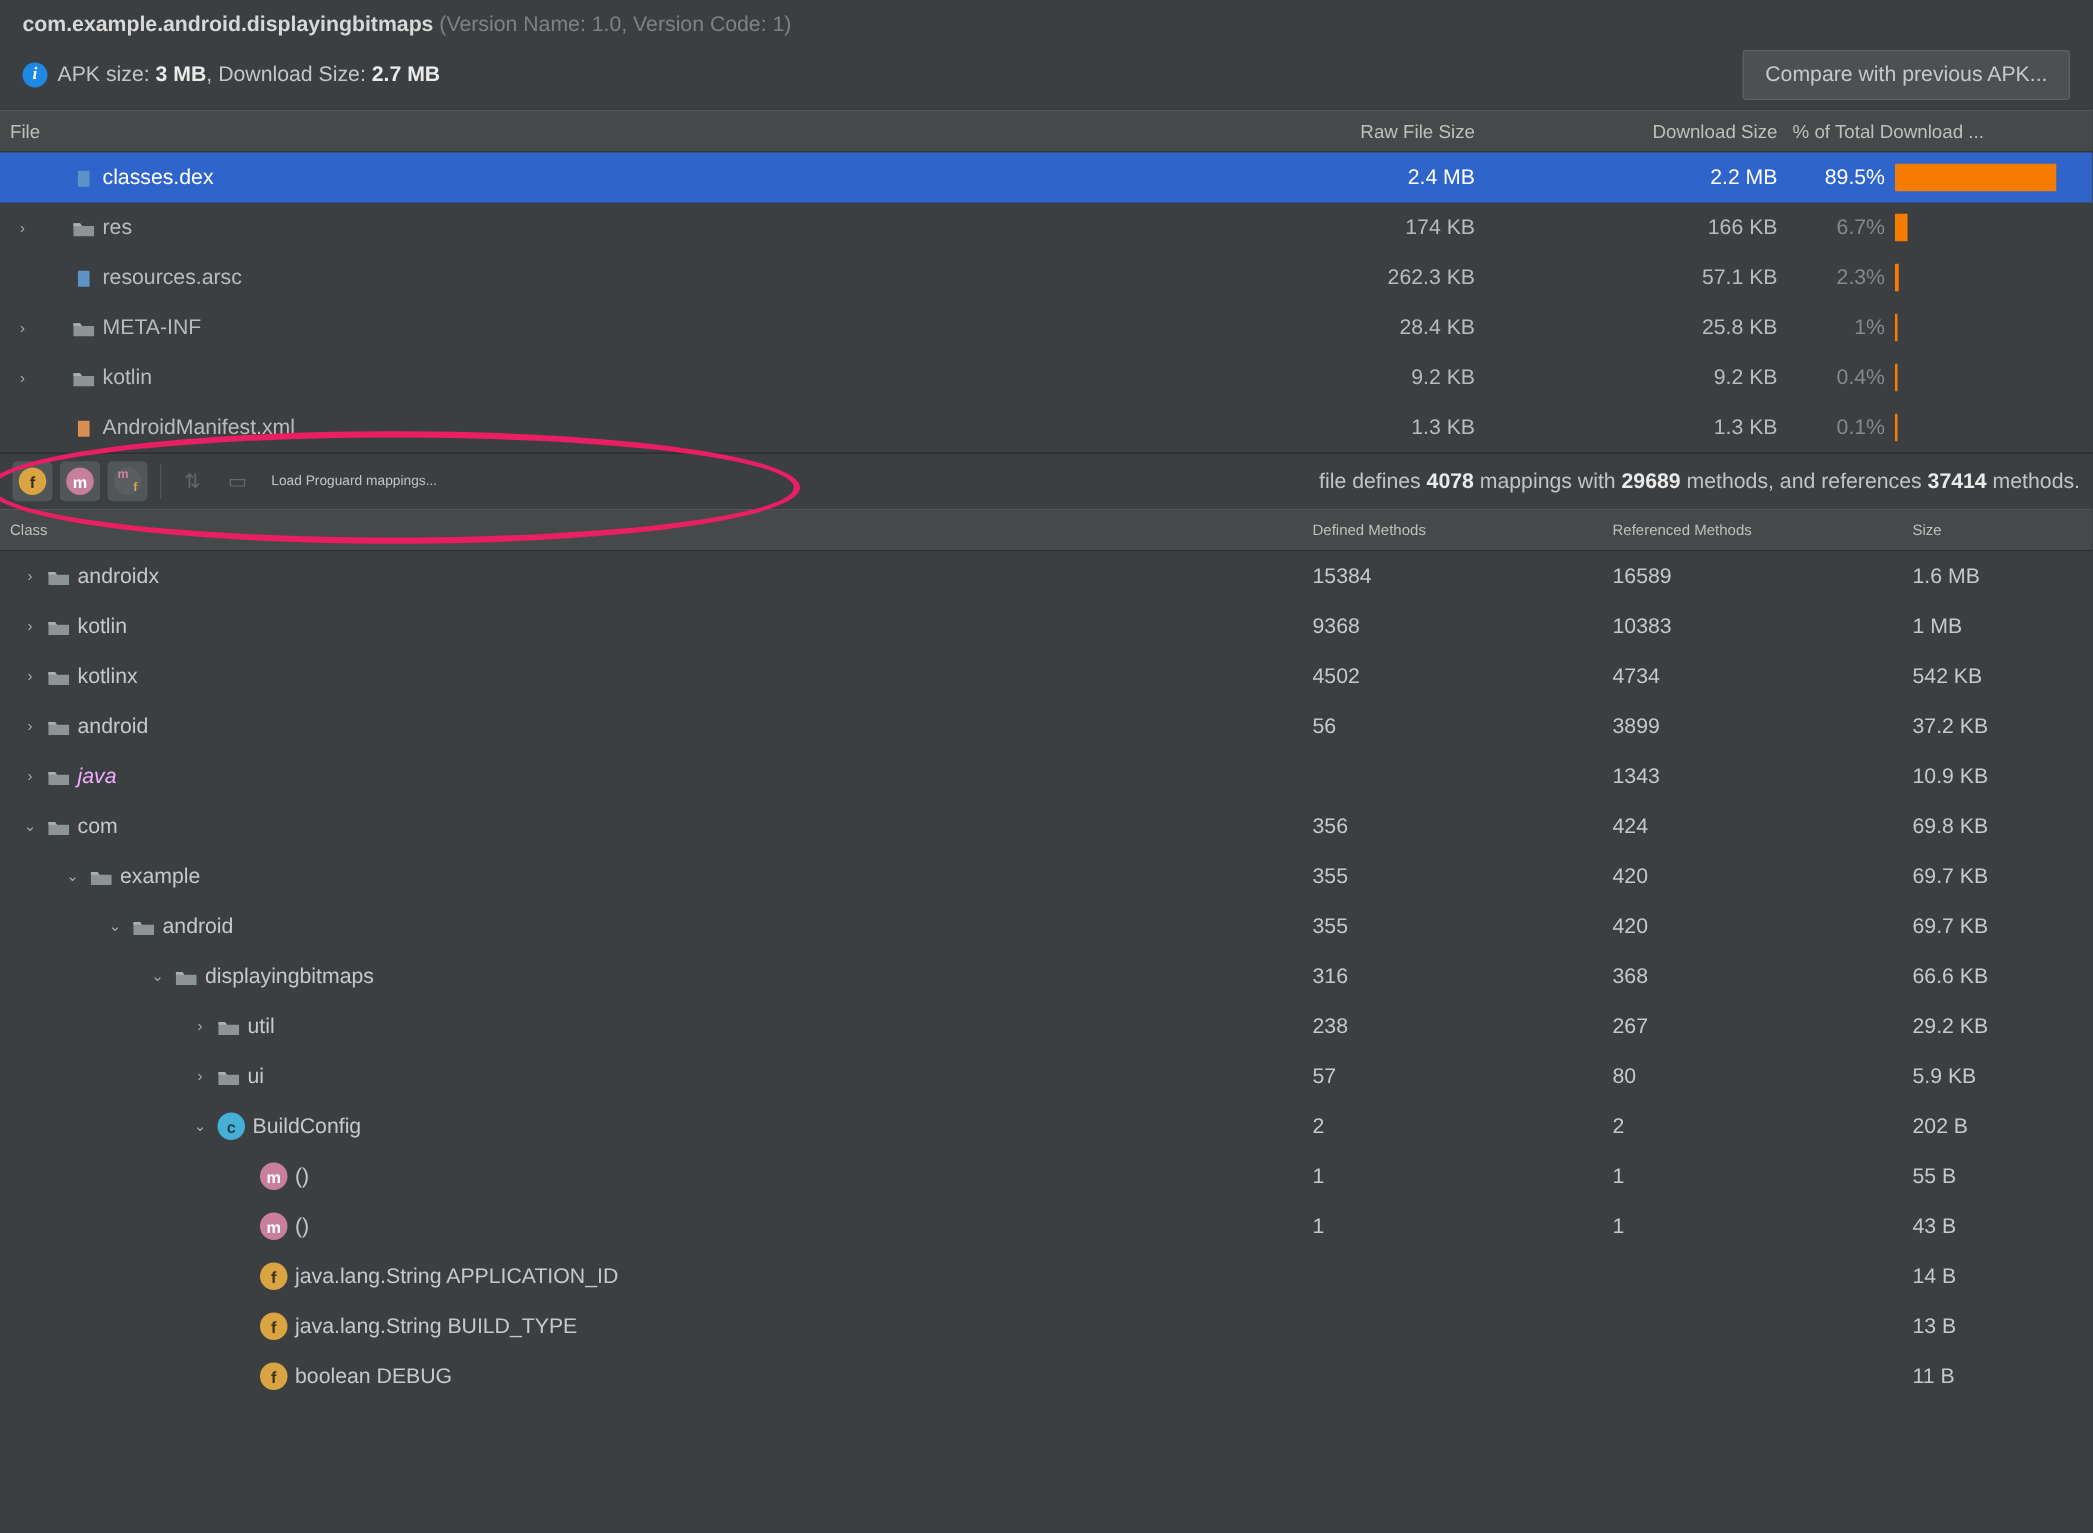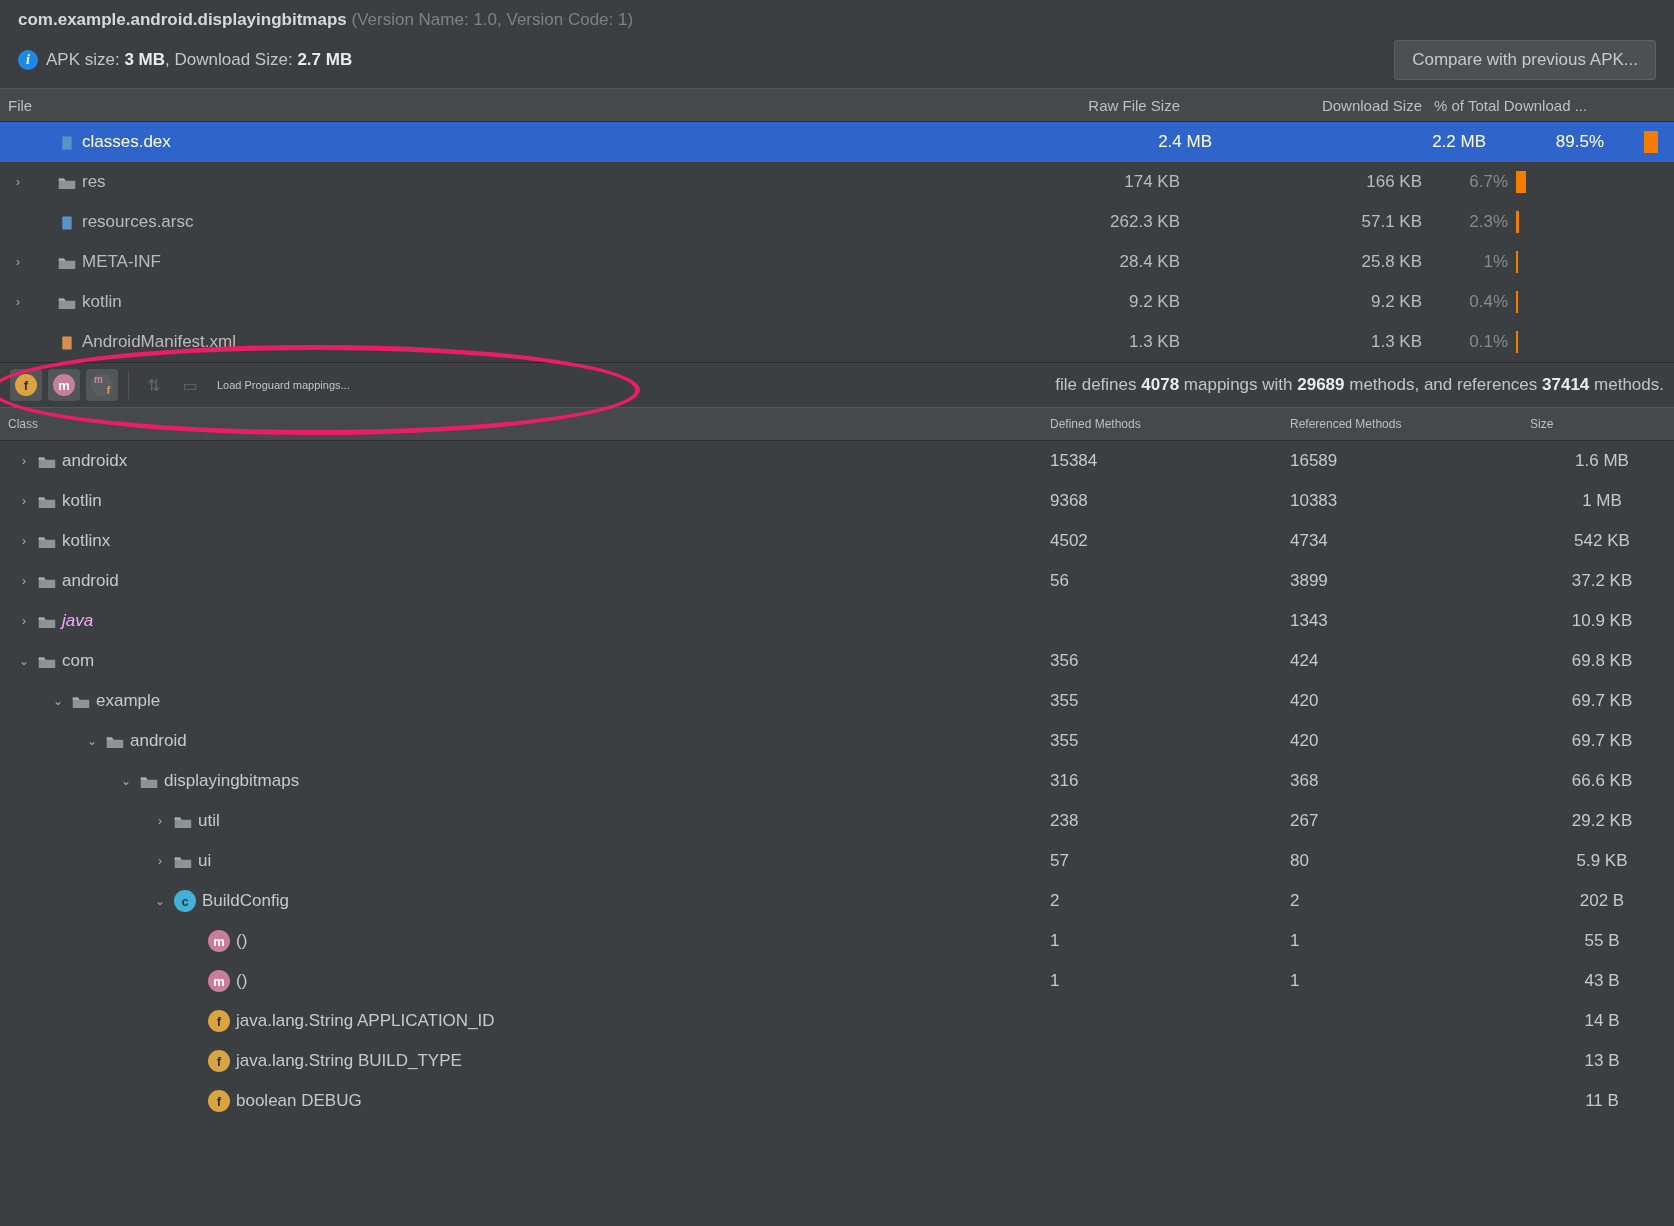--- a/index.html
+++ b/index.html
@@ -19,21 +19,21 @@
 .compare-btn { background: #4c5052; border: 1px solid #5e6060; color: #c8c8c8; padding: 9px 17px; font-size: 17px; border-radius: 3px; cursor: pointer; }
 
 .table-header { display: flex; background: #45494a; border-top: 1px solid #555; border-bottom: 1px solid #2e2e2e; font-size: 15px; color: #bfbfbf; height: 34px; align-items: center; }
 .th-file { flex: 0 0 960px; padding-left: 8px; }
 .th-raw { flex: 0 0 240px; text-align: right; padding-right: 20px; }
 .th-dl { flex: 0 0 230px; text-align: right; padding-right: 8px; }
 .th-pct { flex: 1; padding-left: 4px; }
 
 .file-rows { }
 .file-row { display: flex; align-items: center; height: 40px; font-size: 17px; }
-.file-row.selected { background: #2f65ca; color: #fff; gap: 32px; }
+.file-row.selected { background: #2f65ca; color: #fff; }
 .fr-name { flex: 0 0 960px; display: flex; align-items: center; gap: 6px; padding-left: 10px; }
 .fr-raw { flex: 0 0 240px; text-align: right; padding-right: 20px; }
 .fr-dl { flex: 0 0 230px; text-align: right; padding-right: 8px; }
 .fr-pct { flex: 0 0 86px; text-align: right; padding-right: 8px; color: #888; }
 .file-row.selected .fr-pct { color: #fff; }
 .fr-bar { flex: 1; padding-right: 14px; }
 .bar { height: 22px; background: #f57c00; }
 .chevron { width: 16px; color: #aaa; font-size: 12px; text-align: center; }
 .file-row.selected .chevron { color: #fff; }
 .indent { display: inline-block; width: 20px; }
@@ -62,21 +62,21 @@
 .ch-class { flex: 0 0 1050px; padding-left: 8px; }
 .ch-def { flex: 0 0 240px; }
 .ch-ref { flex: 0 0 240px; }
 .ch-size { flex: 1; }
 
 .class-rows { }
 .class-row { display: flex; align-items: center; height: 40px; font-size: 17px; color: #c8c8c8; }
 .cr-name { flex: 0 0 1050px; display: flex; align-items: center; gap: 6px; padding-left: 10px; }
 .cr-def { flex: 0 0 240px; }
 .cr-ref { flex: 0 0 240px; }
-.cr-size { flex: 1; text-align: center; }
+.cr-size { flex: 1; }
 .italic { font-style: italic; color: #f0abfc; }
 .type-badge { width: 22px; height: 22px; border-radius: 50%; display: inline-flex; align-items: center; justify-content: center; font-size: 13px; font-weight: bold; flex-shrink: 0; }
 .type-badge.c { background: #45b0d6; color: #1a3d4a; }
 .type-badge.m { background: #c77f9c; color: #fff; }
 .type-badge.f { background: #d9a441; color: #3a3020; }
 </style>
 </head>
 <body>
 
 <div class="header">

